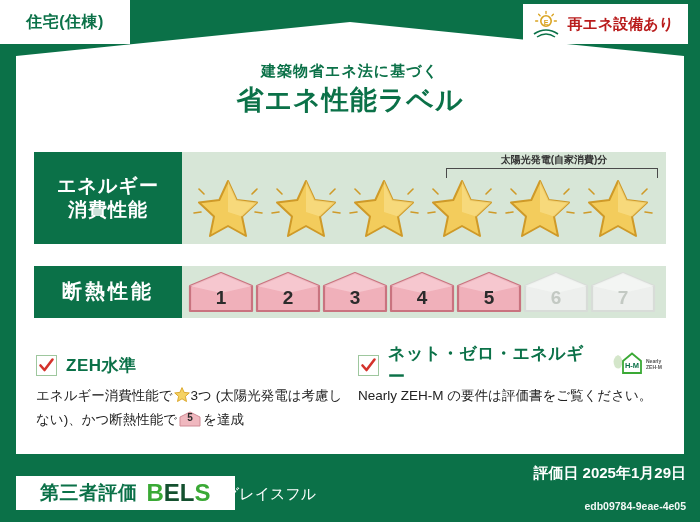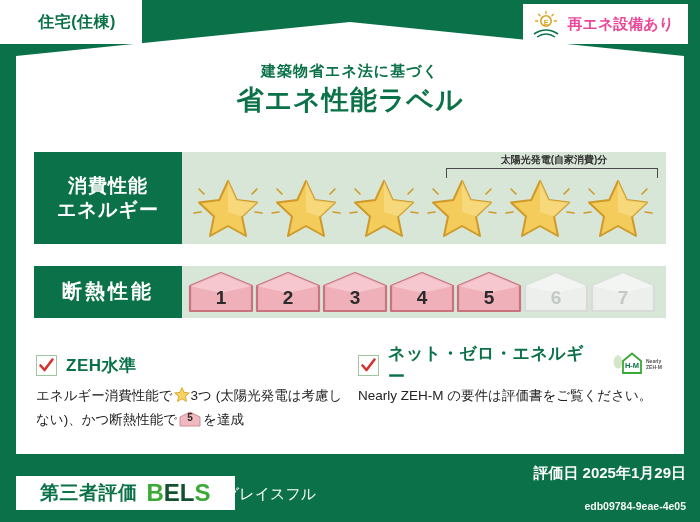--- a/index.html
+++ b/index.html
@@ -9,26 +9,26 @@
     font-family:"Liberation Sans","DejaVu Sans",sans-serif;
     overflow:hidden;
     position:relative;
   }
   #label-root{position:absolute;inset:0;width:700px;height:522px;background:#0b7148;}
 
   
   .tag-house{
     position:absolute;left:0;top:0;width:130px;height:44px;
     background:#ffffff;display:flex;align-items:center;justify-content:center;
-    color:#0b7148;font-weight:bold;font-size:16px;letter-spacing:.5px;padding-left:12px;
+    color:#0b7148;font-weight:bold;font-size:16px;letter-spacing:.5px;
   }
   .tag-renew{
     position:absolute;right:12px;top:4px;height:40px;padding:0 14px 0 8px;
     background:#ffffff;display:flex;align-items:center;gap:7px;
-    color:#ec4899;font-weight:bold;font-size:15px;
+    color:#b91c1c;font-weight:bold;font-size:15px;
   }
   .sun-icon{width:30px;height:28px;flex:none;}
 
   
   .panel{
     position:absolute;left:16px;top:22px;width:668px;height:432px;
     background:#ffffff;
     -webkit-clip-path:polygon(0 34px,50% 0,100% 34px,100% 100%,0 100%);
     clip-path:polygon(0 34px,50% 0,100% 34px,100% 100%,0 100%);
   }
@@ -166,22 +166,22 @@
     <span>再エネ設備あり</span>
   </div>
 
   <div class="title-sub">建築物省エネ法に基づく</div>
   <div class="title-main">省エネ性能ラベル</div>
 
   <div class="watermark">Able</div>
 
   <div class="row" id="row-energy">
     <div class="row-label">
+      <span>エネルギー</span>
       <span>消費性能</span>
-      <span>エネルギー</span>
     </div>
     <div class="row-body">
       <div class="solar-note">太陽光発電(自家消費)分</div>
       <div class="solar-bracket"></div>
       <div class="stars" id="stars-container">
           <span class="star"><svg viewBox="0 0 76 70">
               <g stroke="#cf9a28" stroke-width="1.6" stroke-linecap="round" fill="none" opacity="1">
                 <line x1="9" y1="17" x2="14" y2="22"></line>
                 <line x1="67" y1="17" x2="62" y2="22"></line>
                 <line x1="4" y1="41" x2="11" y2="40"></line>

